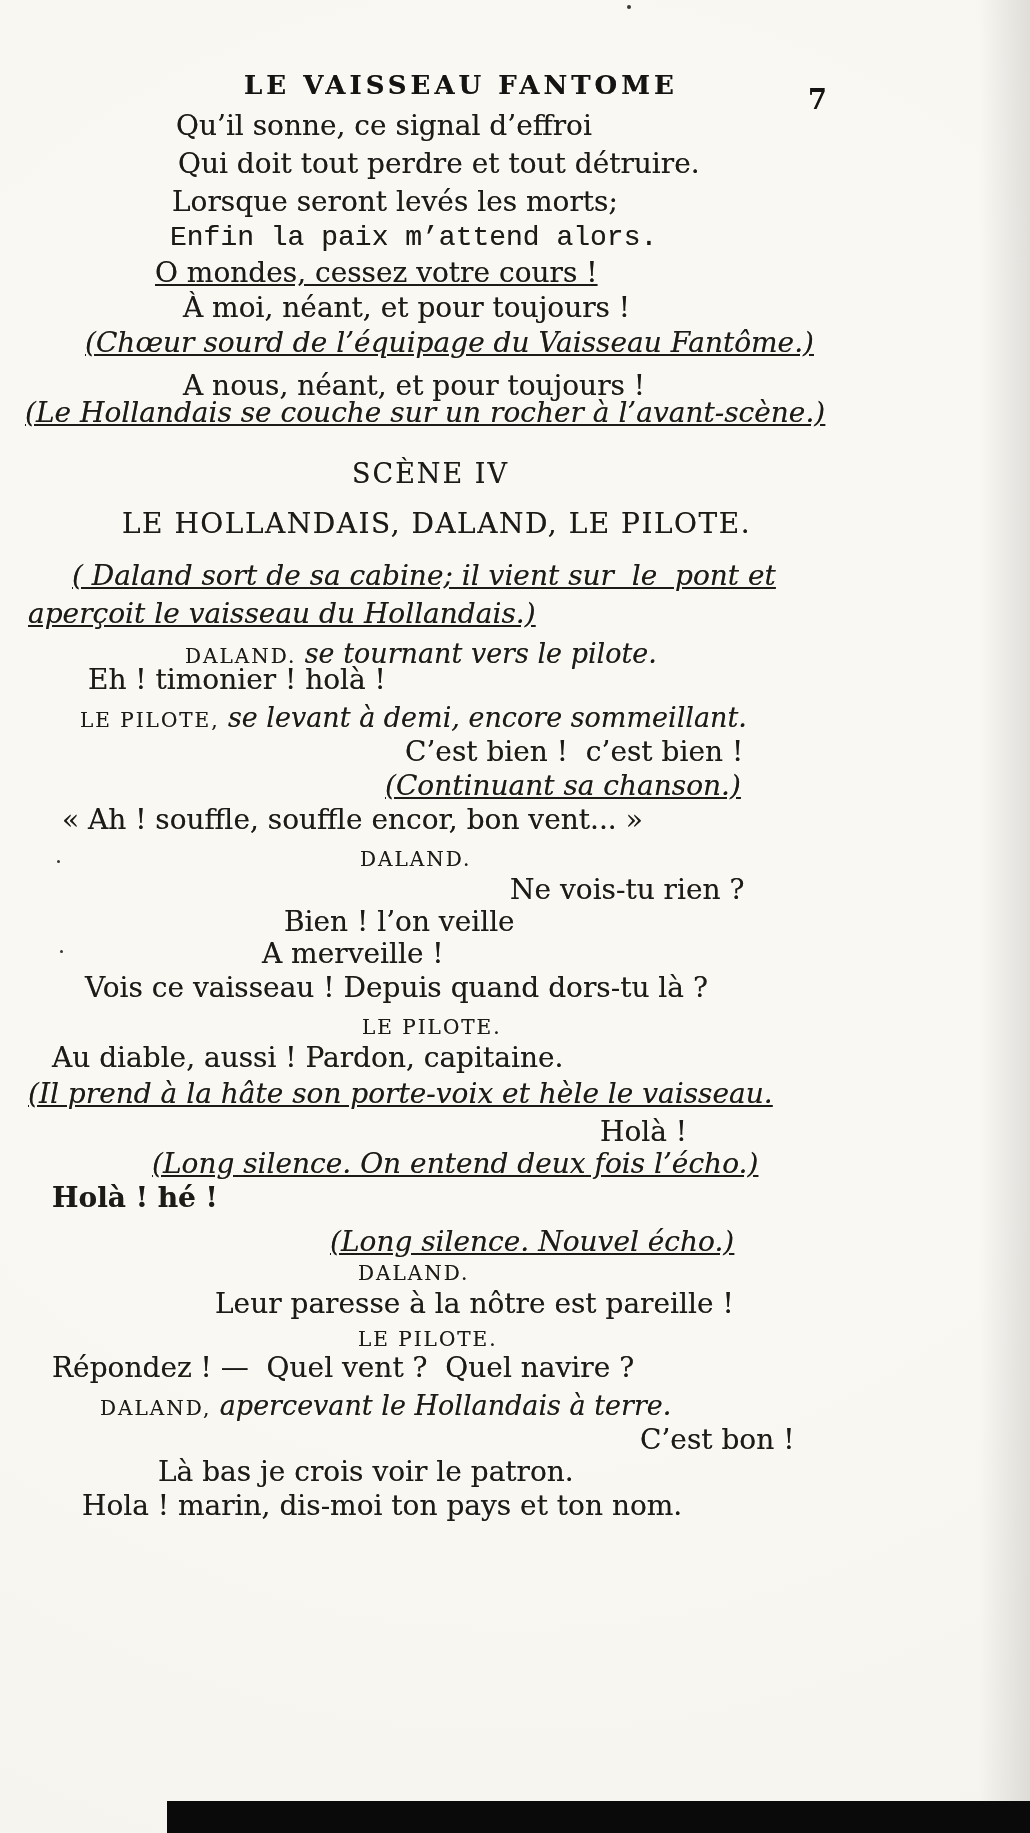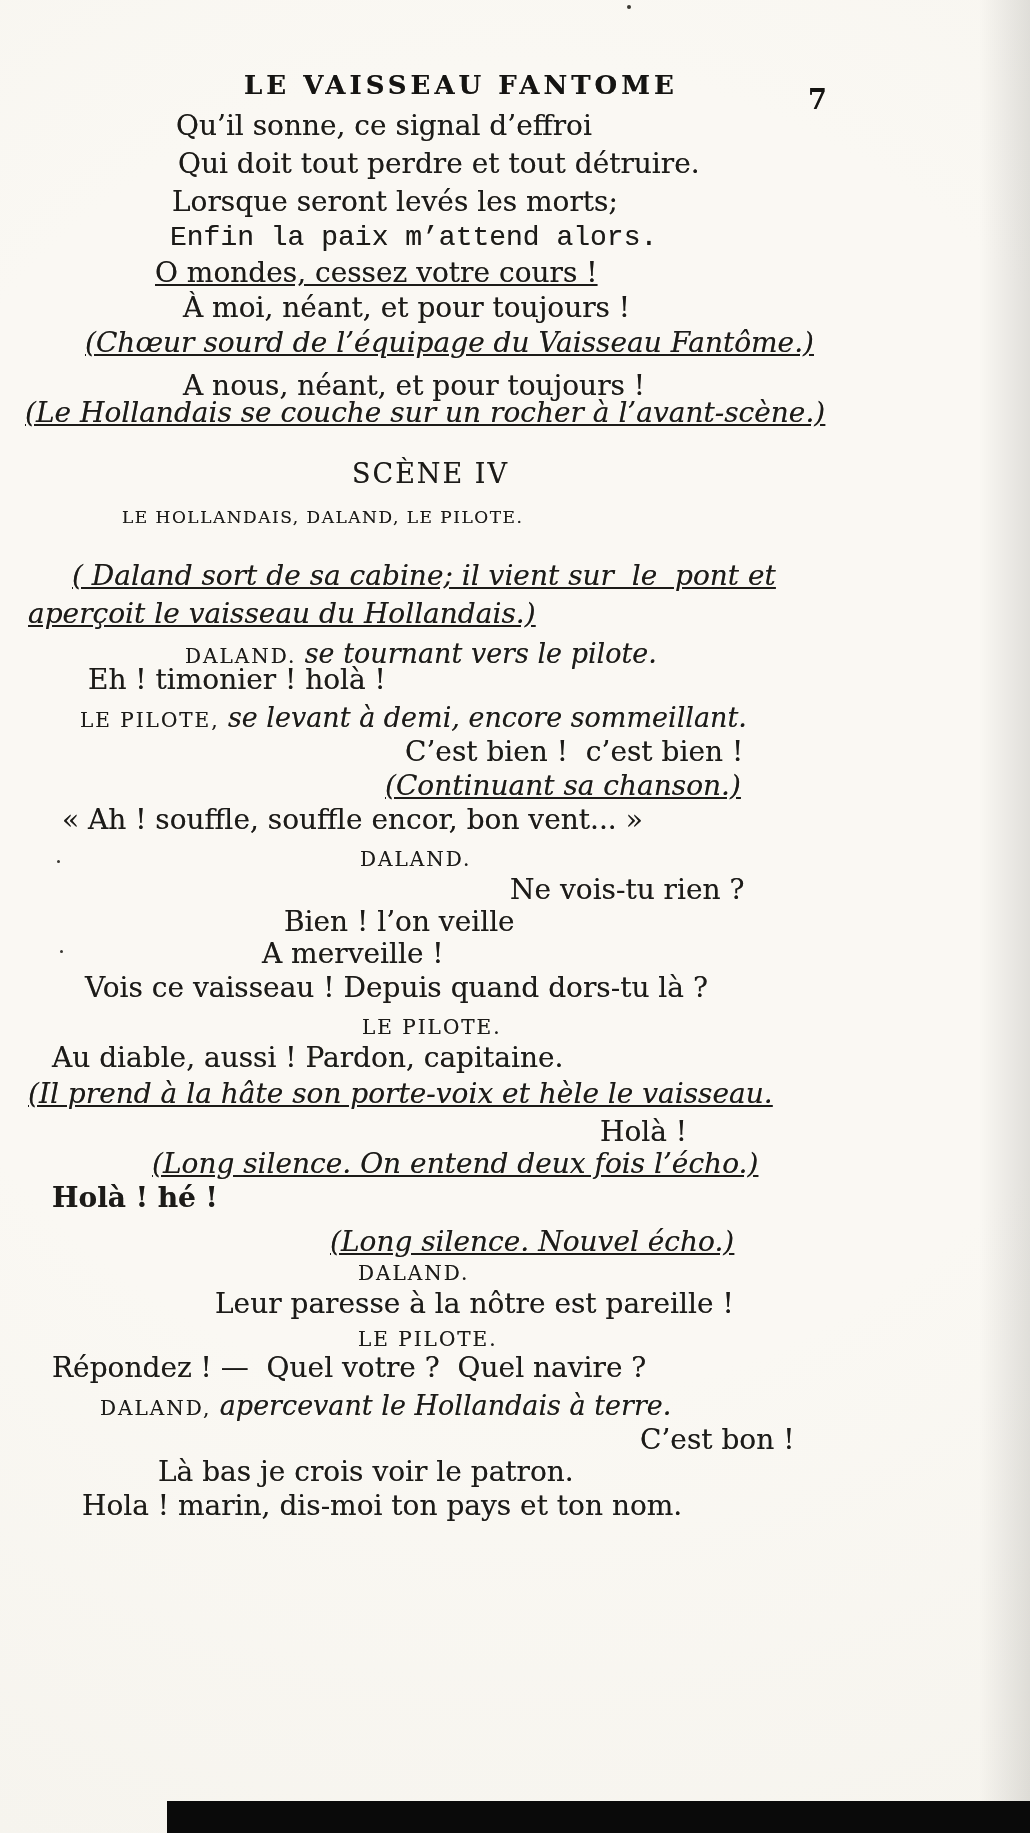--- a/index.html
+++ b/index.html
@@ -23,21 +23,21 @@
   }
   .line {
     position: absolute;
     white-space: pre;
     color: var(--ink);
     line-height: 1.15;
   }
   .body    { font-size: 28px; }
   .italic  { font-size: 28px; font-style: italic; text-decoration: underline; }
   .heading { font-size: 27px; letter-spacing: 2px; }
-  .cast    { font-size: 17px; letter-spacing: 1.5px; }
+  .cast    { font-size: 28px; letter-spacing: 1.5px; }
   .cue     { font-size: 20px; letter-spacing: 2px; }
   .sc      { font-size: 20px; letter-spacing: 2px; }
   .it      { font-size: 27px; font-style: italic; }
   .running-title {
     position: absolute;
     left: 228px; top: 70px;
     font-size: 26px; font-weight: 700; letter-spacing: 4px;
     color: #151412;
     white-space: pre;
     margin-left: 16px;
@@ -100,21 +100,21 @@
       <div class="line cue" style="left: 362px; top: 1016px;">LE PILOTE.</div>
       <div class="line body" style="left: 52px; top: 1042px;">Au diable, aussi ! Pardon, capitaine.</div>
       <div class="line italic" style="left: 28px; top: 1078px;">(Il prend à la hâte son porte-voix et hèle le vaisseau.</div>
       <div class="line body" style="left: 600px; top: 1116px;">Holà !</div>
       <div class="line italic" style="left: 152px; top: 1148px;">(Long silence. On entend deux fois l’écho.)</div>
       <div class="line body" style="left: 52px; top: 1182px; font-weight: bold;">Holà ! hé !</div>
       <div class="line italic" style="left: 330px; top: 1226px;">(Long silence. Nouvel écho.)</div>
       <div class="line cue" style="left: 358px; top: 1262px;">DALAND.</div>
       <div class="line body" style="left: 215px; top: 1288px;">Leur paresse à la nôtre est pareille !</div>
       <div class="line cue" style="left: 358px; top: 1328px;">LE PILOTE.</div>
-      <div class="line body" style="left: 52px; top: 1352px;">Répondez ! —  Quel votre ?  Quel navire ?</div>
+      <div class="line body" style="left: 52px; top: 1352px;">Répondez ! —  Quel vent ?  Quel navire ?</div>
       <div class="line " style="left: 100px; top: 1390px;"><span class="sc">DALAND, </span><span class="it">apercevant le Hollandais à terre.</span></div>
       <div class="line body" style="left: 640px; top: 1424px;">C’est bon !</div>
       <div class="line body" style="left: 158px; top: 1456px;">Là bas je crois voir le patron.</div>
       <div class="line body" style="left: 82px; top: 1490px;">Hola ! marin, dis-moi ton pays et ton nom.</div>
     </div>
 
   <div class="speck s1"></div>
   <div class="speck s2"></div>
   <div class="speck s3"></div>
 

